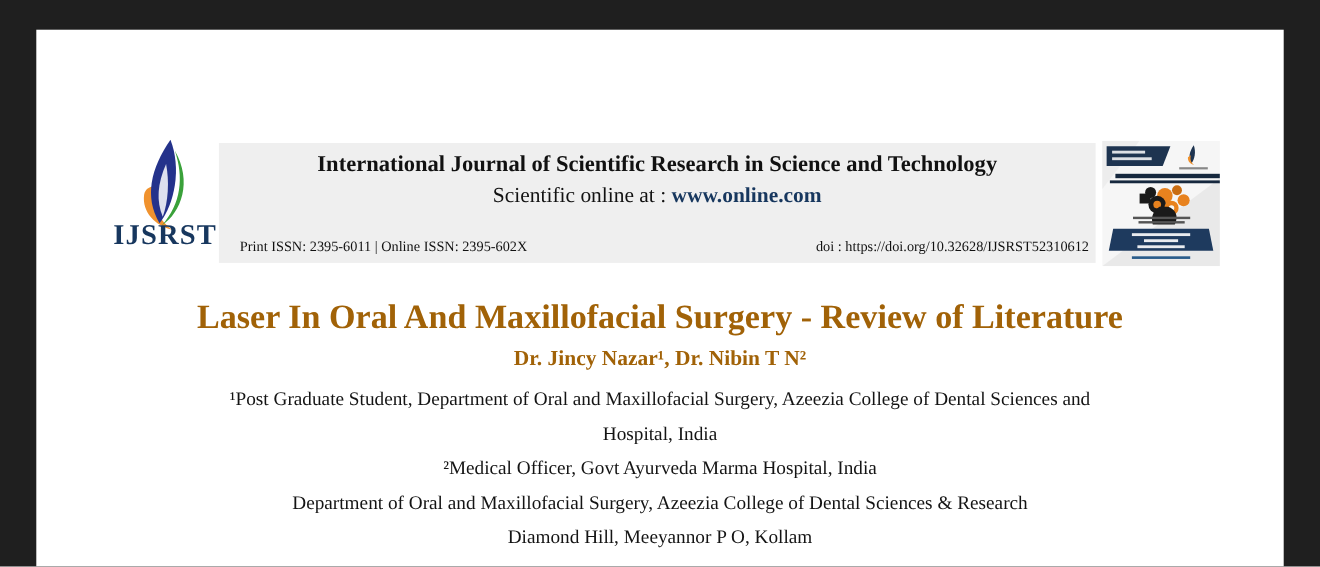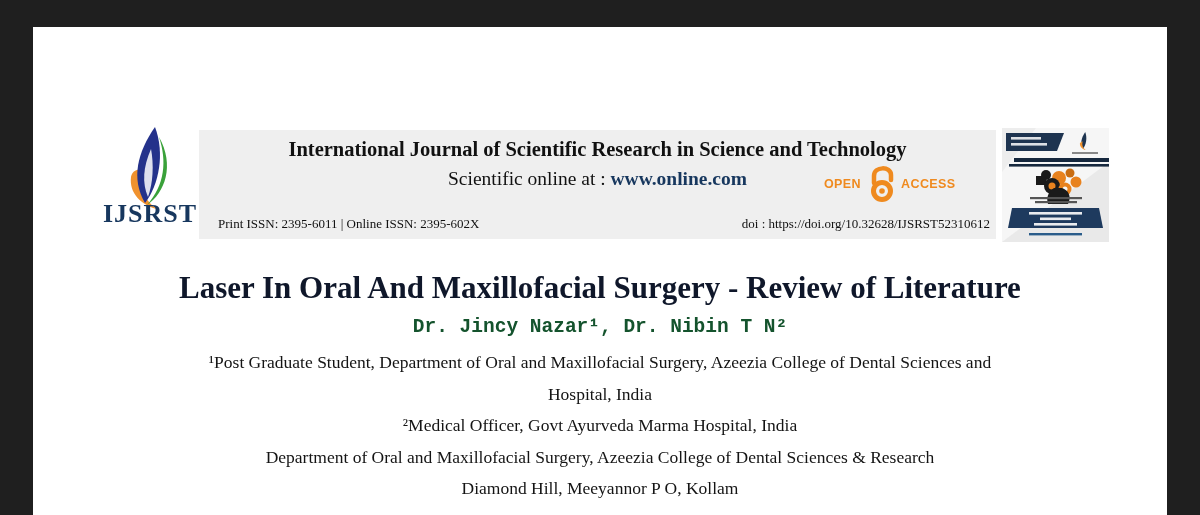--- a/index.html
+++ b/index.html
@@ -44,25 +44,25 @@
   .banner-bottom{
     position:absolute;left:19px;right:6px;bottom:7px;
     display:flex;justify-content:space-between;font-size:13px;
   }
   .cover{
     position:absolute;left:969px;top:101px;width:107px;height:114px;
   }
   
   .article-title{
     position:absolute;top:241px;left:0;width:100%;text-align:center;
-    font-weight:bold;font-size:31px;line-height:40px;color:#0f172a;
+    font-weight:bold;font-size:31px;line-height:40px;color:#a16207;
   }
   .article-authors{
     position:absolute;top:287px;left:0;width:100%;text-align:center;
-    font-weight:bold;font-size:19.5px;line-height:26px;color:#14532d;font-family:Liberation Mono, monospace;
+    font-weight:bold;font-size:19.5px;line-height:26px;color:#a16207;
   }
   .affiliations{
     position:absolute;top:320px;left:0;width:100%;text-align:center;
     font-size:17.5px;line-height:31.6px;color:#141414;
   }
 </style>
 </head>
 <body>
 
 <div class="page">
@@ -80,31 +80,20 @@
       </span>
       <div class="logo-text">IJSRST</div>
     </div>
 
     <div class="banner">
       <div class="banner-title">International Journal of Scientific Research in Science and Technology</div>
       <div class="banner-online">
         <span>Scientific online at : </span><span class="site">www.online.com</span>
       </div>
 
-      <div class="open-access">
-        <span>OPEN</span>
-        <span>
-          <svg width="34" height="40" viewBox="0 0 34 40">
-            <path d="M10,20 L10,13 C10,3 27,3 27,12 L27,17" fill="none" stroke="#ef8a1f" stroke-width="4.5" stroke-linecap="round"></path>
-            <circle cx="18" cy="28" r="8.5" fill="none" stroke="#ef8a1f" stroke-width="5"></circle>
-            <circle cx="18" cy="28" r="2.8" fill="#ef8a1f"></circle>
-          </svg>
-        </span>
-        <span>ACCESS</span>
-      </div>
 
       <div class="banner-bottom">
         <span>Print ISSN: 2395-6011 | Online ISSN: 2395-602X</span>
         <span>doi : https://doi.org/10.32628/IJSRST52310612</span>
       </div>
     </div>
 
     <div class="cover">
       <svg width="107" height="114" viewBox="0 0 107 114">
         <rect x="0" y="0" width="107" height="114" fill="#f6f6f6"></rect>

